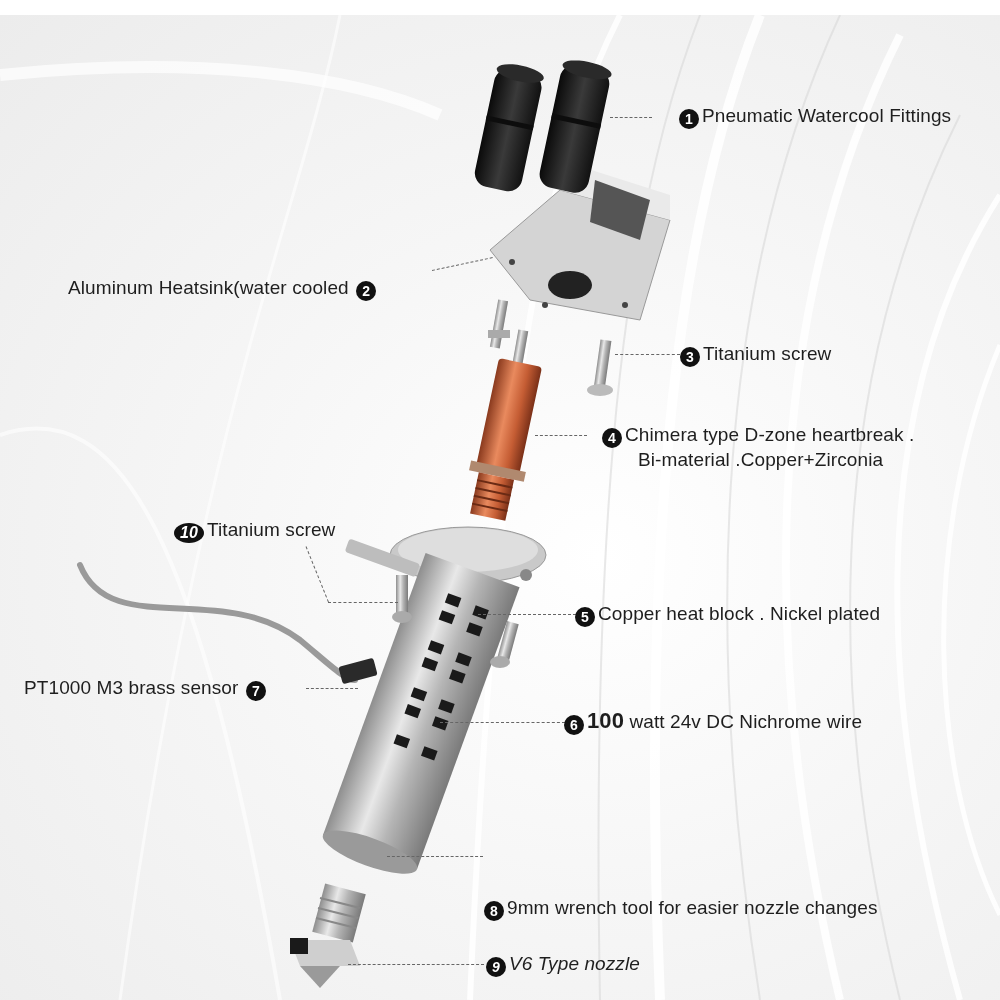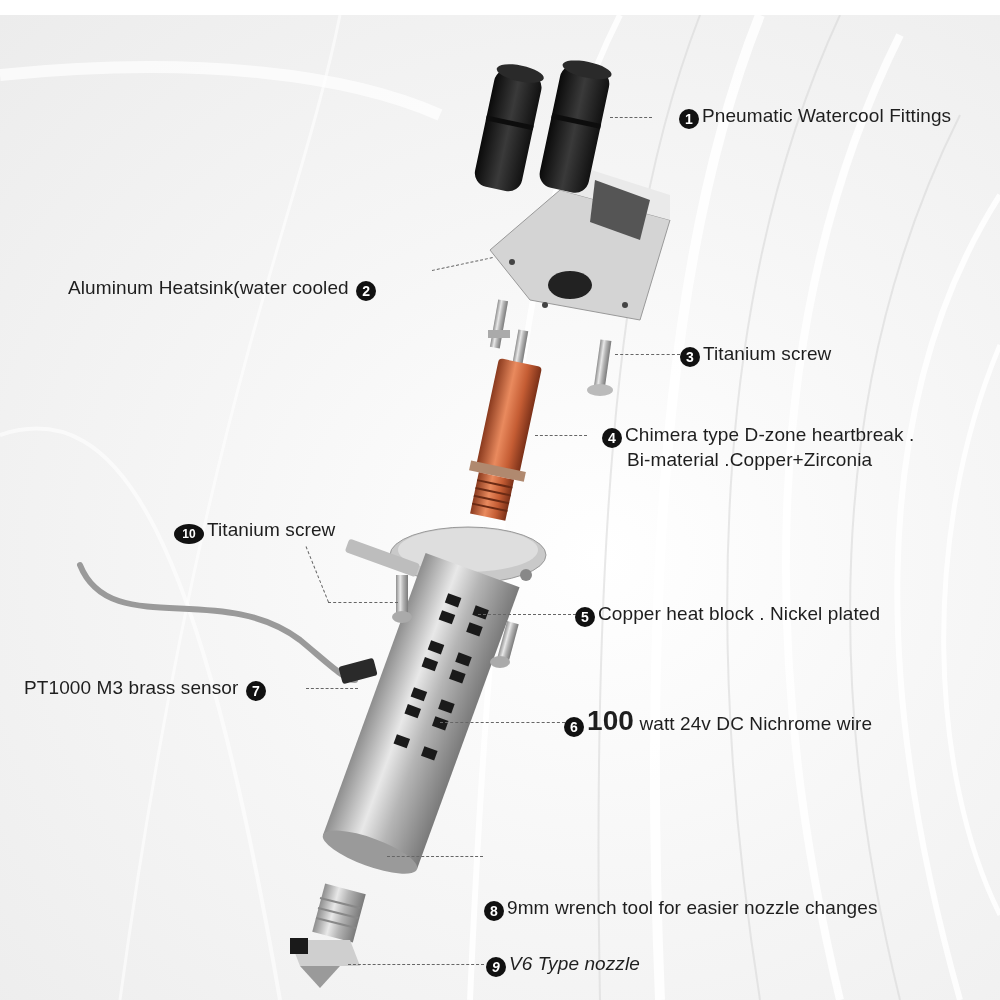--- a/index.html
+++ b/index.html
@@ -3,21 +3,21 @@
 <meta charset="utf-8">
 <style>
   html, body { margin:0; padding:0; }
   body { width:1000px; height:1000px; position:relative; overflow:hidden; background:#ffffff; font-family:"Liberation Sans", sans-serif; }
   .bg { position:absolute; left:0; top:15px; width:1000px; height:985px; overflow:hidden;
         background: radial-gradient(ellipse at 60% 55%, #ffffff 0%, #f6f6f6 45%, #ececec 100%); }
   .bg svg { position:absolute; left:0; top:0; }
   .parts { position:absolute; left:0; top:0; width:1000px; height:1000px; }
   .label { position:absolute; font-size:19px; color:#1e1e1e; line-height:24px; white-space:nowrap; letter-spacing:0.1px; }
   .label .num { display:inline-block; width:20px; height:20px; border-radius:50%; background:#111; color:#fff; font-size:14px; font-weight:bold; text-align:center; line-height:20px; vertical-align:-2px; margin-right:3px; margin-left:2px; }
-  .label .bold { font-weight:bold; font-size:28px; }
+  .label .bold { font-weight:bold; font-size:22px; }
   .leader { position:absolute; border-top:1.5px dashed #666; height:0; }
 </style>
 </head>
 <body>
 
 <div class="bg">
   <svg width="1000" height="985" viewBox="0 0 1000 985">
     <g fill="none" stroke="#ffffff" stroke-opacity="0.85">
       <path d="M620 0 C 560 120, 500 300, 470 985" stroke-width="6"></path>
       <path d="M760 0 C 680 200, 640 500, 660 985" stroke-width="10"></path>
@@ -169,25 +169,25 @@
 <div class="label" style="left:68px;top:265px;margin-top:11px;">
   <span>Aluminum Heatsink(water cooled</span> <span class="num">2</span><br>
 </div>
 
 <div class="label" style="left:678px;top:342px;">
   <span class="num">3</span><span>Titanium screw</span>
 </div>
 
 <div class="label" style="left:600px;top:423px;">
   <span class="num">4</span><span>Chimera type D-zone heartbreak .</span><br>
-  <span style="margin-left:27px;">Bi-material .Copper+Zirconia</span>
+  <span style="margin-left:38px;">Bi-material .Copper+Zirconia</span>
 </div>
 
 <div class="label" style="left:172px;top:518px;">
-  <span class="num" style="width:30px;font-size:12px;">10</span><span>Titanium screw</span>
+  <span class="num" style="width:30px;font-size:16px;font-style:italic;">10</span><span>Titanium screw</span>
 </div>
 
 <div class="label" style="left:573px;top:602px;">
   <span class="num">5</span><span>Copper heat block . Nickel plated</span>
 </div>
 
 <div class="label" style="left:24px;top:676px;">
   <span>PT1000 M3 brass sensor</span> <span class="num">7</span>
 </div>
 

